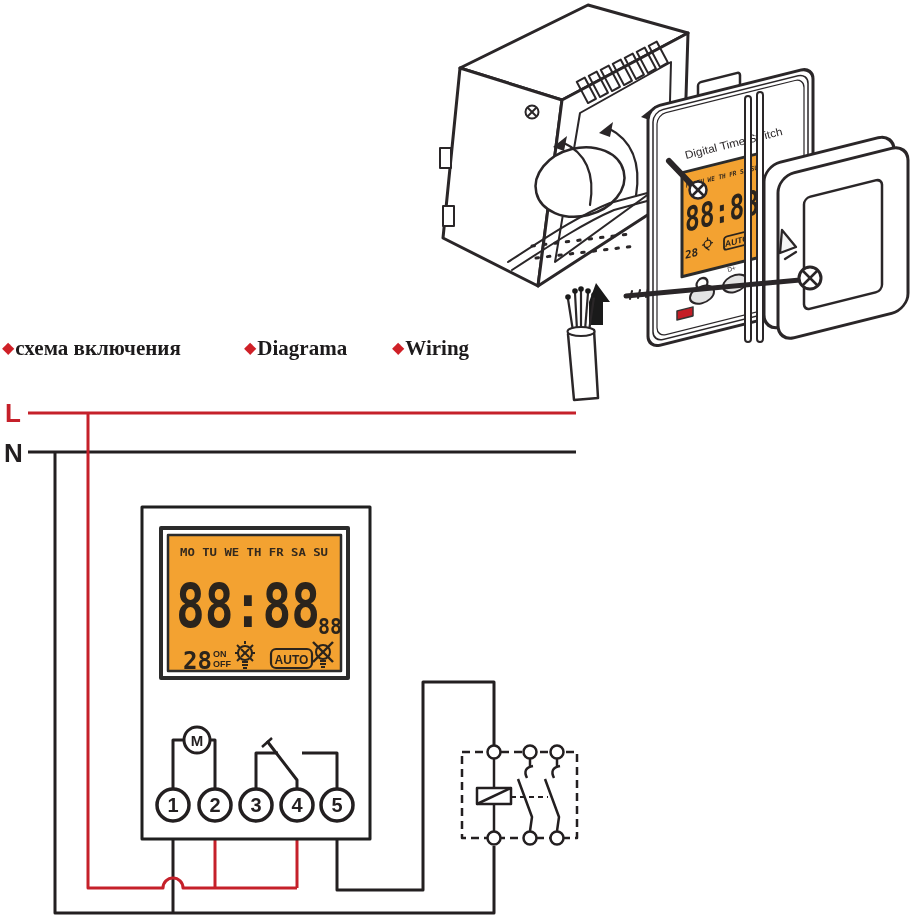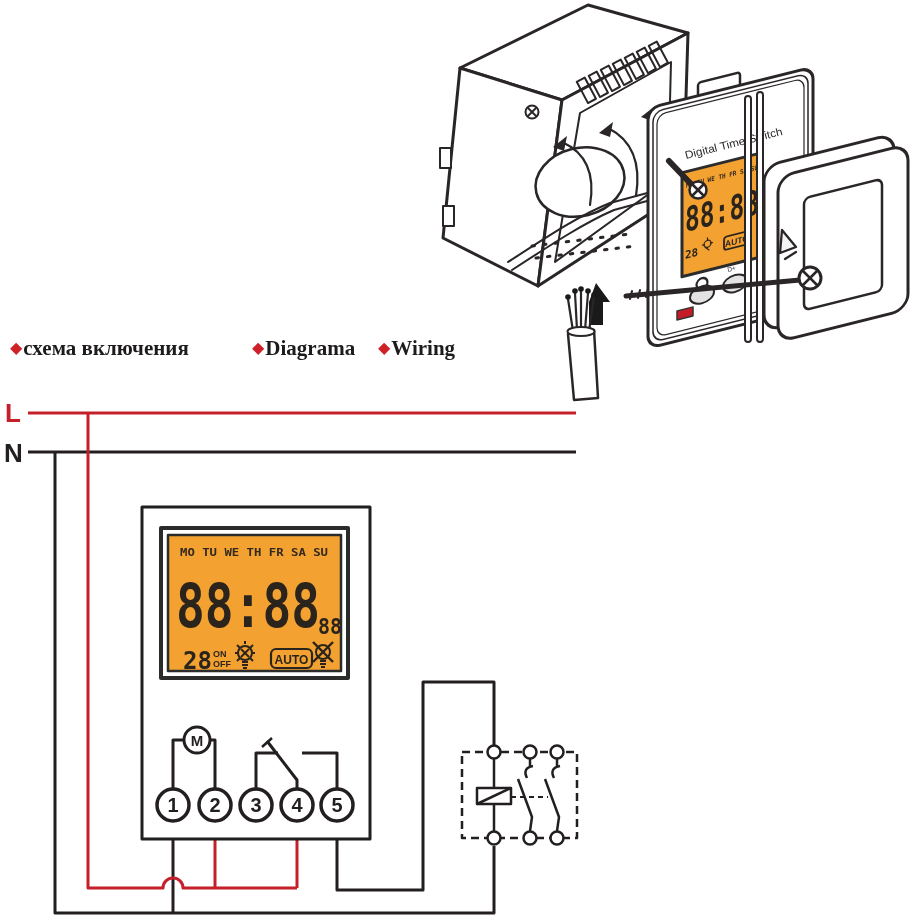--- a/index.html
+++ b/index.html
@@ -2,21 +2,21 @@
 <html><head>
 <meta charset="utf-8">
 <style>
   html,body{margin:0;padding:0;background:#ffffff;}
   .stage{position:relative;width:915px;height:920px;background:#fff;overflow:hidden;
          font-family:"Liberation Sans",sans-serif;}
   svg{position:absolute;overflow:visible;}
   #exploded-svg{left:440px;top:0;}
   #wiring-svg{left:0;top:390px;}
   .section-labels{position:absolute;top:336px;left:0;width:500px;height:28px;
-      font-family:"Liberation Serif",serif;font-weight:bold;font-size:21px;color:#1d1b1c;margin-left:8px;}
+      font-family:"Liberation Serif",serif;font-weight:bold;font-size:21px;color:#1d1b1c;}
   .sec-label{position:absolute;top:0;white-space:nowrap;}
   .sec-label .diamond{color:#cf2027;font-size:16px;vertical-align:2px;padding-right:1px;
       font-family:"DejaVu Sans",sans-serif;}
   .seg{font-family:"DejaVu Sans Mono",monospace;font-weight:bold;}
 </style>
 </head>
 <body>
 
 <div class="stage">
 
@@ -142,21 +142,21 @@
       <line x1="206" y1="297" x2="208" y2="289" stroke-width="2"></line>
       <circle cx="370" cy="278" r="11" fill="#fff" stroke-width="3"></circle>
       <line x1="363" y1="271" x2="377" y2="285" stroke-width="2.5"></line>
       <line x1="377" y1="271" x2="363" y2="285" stroke-width="2.5"></line>
     </g>
   </svg>
 
   <div class="section-labels">
     <span class="sec-label" style="left:2px"><span class="diamond">◆</span><span>схема включения</span></span>
     <span class="sec-label" style="left:244px"><span class="diamond">◆</span><span>Diagrama</span></span>
-    <span class="sec-label" style="left:370px"><span class="diamond">◆</span><span>Wiring</span></span>
+    <span class="sec-label" style="left:392px"><span class="diamond">◆</span><span>Wiring</span></span>
   </div>
 
   <svg id="wiring-svg" width="915" height="530" viewBox="0 390 915 530" fill="none" stroke-linejoin="round" stroke-linecap="butt">
 
     <text x="5" y="422" font-size="26" fill="#c5202a" font-weight="bold">L</text>
     <text x="4" y="462" font-size="26" fill="#231f20" font-weight="bold">N</text>
     <line x1="28" y1="413" x2="576" y2="413" stroke="#c5202a" stroke-width="3"></line>
     <line x1="28" y1="452" x2="576" y2="452" stroke="#231f20" stroke-width="3"></line>
 
     <g stroke="#231f20" stroke-width="3">

